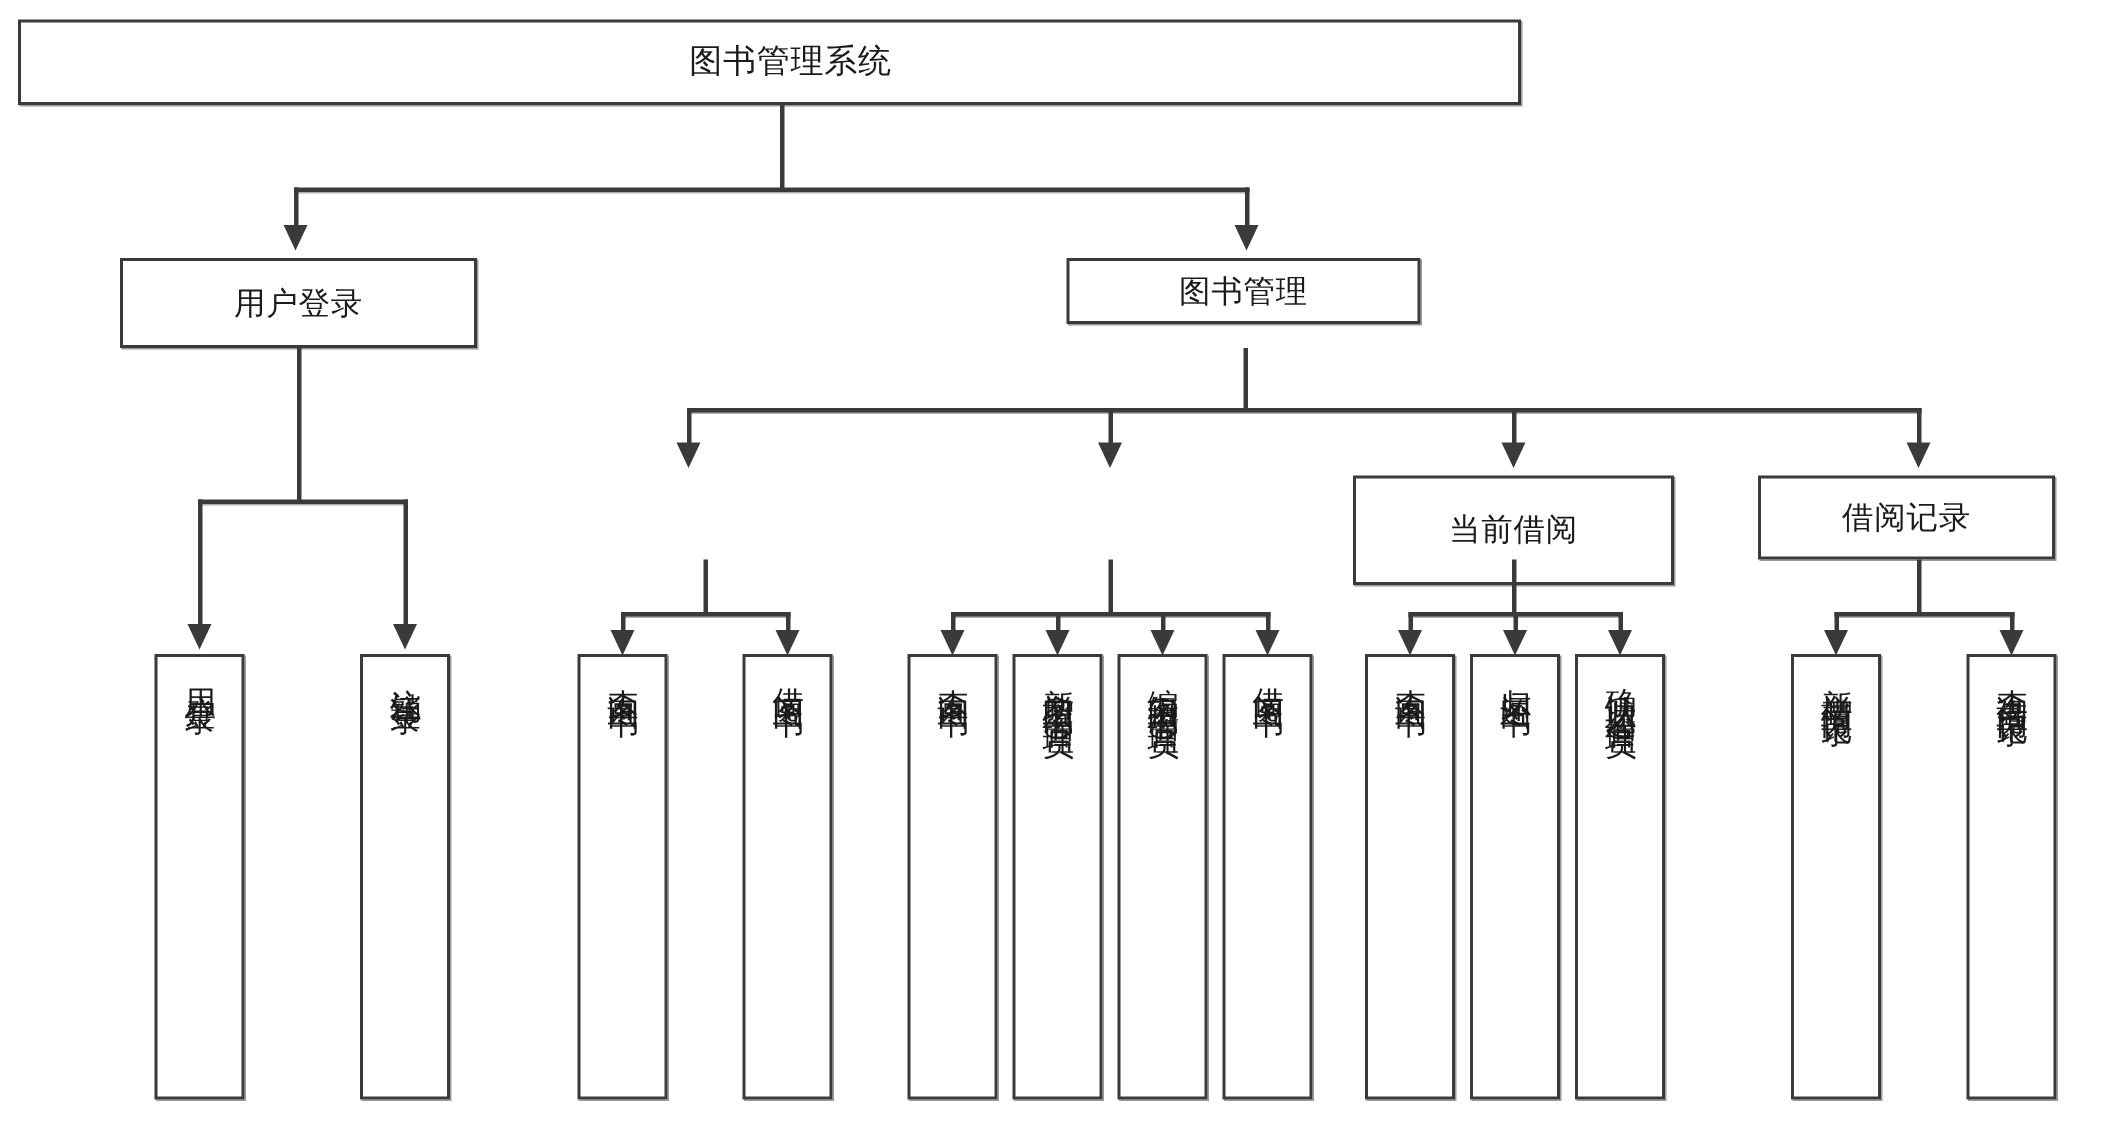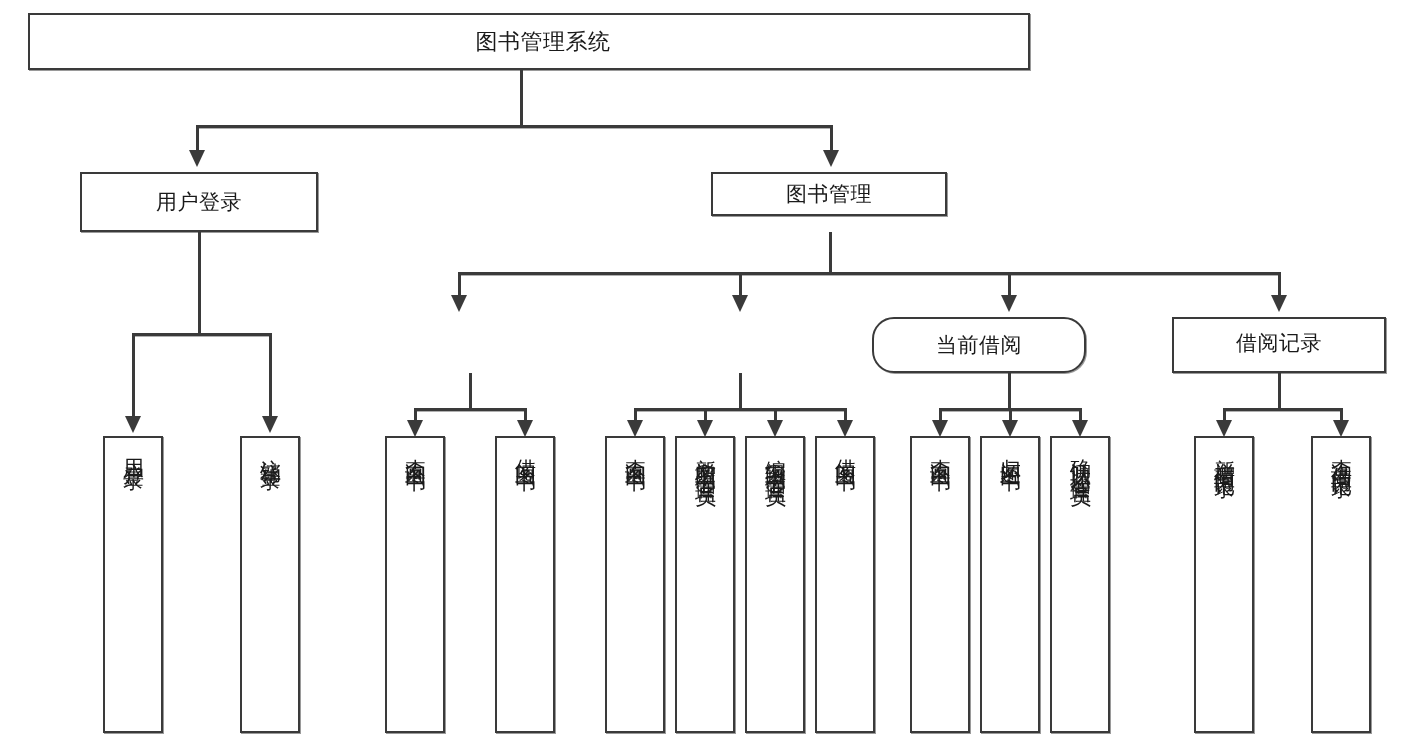--- a/index.html
+++ b/index.html
@@ -84,21 +84,21 @@
     letter-spacing: 0.5px;
     white-space: nowrap;
     user-select: none;
   }
 </style>
 </head>
 <body>
 
 <div id="canvas">
 
-  <div class="node horiz root" style="left:28px; top:13px; width:1002px; height:57px;padding-left:28px;">
+  <div class="node horiz root" style="left:12px; top:13px; width:1002px; height:57px;padding-left:28px;">
     <span class="label">图书管理系统</span>
   </div>
 
   <div class="vline" style="left:520px; top:70px; width:3px; height:56px;"></div>
 
   <div class="hline" style="left:196px; top:125px; width:637px;"></div>
 
   <div class="vline" style="left:196px; top:125px; height:27px;"></div>
   <div class="arrow" style="left:189px; top:150px;"></div>
   <div class="vline" style="left:830px; top:125px; height:27px;"></div>
@@ -122,24 +122,24 @@
   <div class="hline" style="left:458px; top:272px; width:823px;"></div>
   <div class="vline" style="left:458px; top:272px; height:25px;"></div>
   <div class="arrow" style="left:451px; top:295px;"></div>
   <div class="vline" style="left:739px; top:272px; height:25px;"></div>
   <div class="arrow" style="left:732px; top:295px;"></div>
   <div class="vline" style="left:1008px; top:272px; height:25px;"></div>
   <div class="arrow" style="left:1001px; top:295px;"></div>
   <div class="vline" style="left:1278px; top:272px; height:25px;"></div>
   <div class="arrow" style="left:1271px; top:295px;"></div>
 
-  <div class="node horiz" style="left:872px; top:317px; width:214px; height:56px;border-radius:22px;">
+  <div class="node horiz" style="left:902px; top:317px; width:214px; height:73px;">
     <span class="label">当前借阅</span>
   </div>
-  <div class="node horiz" style="left:1172px; top:317px; width:214px; height:56px;font-family:Liberation Mono, monospace;">
+  <div class="node horiz" style="left:1172px; top:317px; width:198px; height:56px;">
     <span class="label">借阅记录</span>
   </div>
 
   <div class="vline" style="left:469px; top:373px; height:38px;"></div>
   <div class="hline" style="left:414px; top:408px; width:113px;"></div>
   <div class="vline" style="left:414px; top:408px; height:16px;"></div>
   <div class="arrow" style="left:407px; top:420px;"></div>
   <div class="vline" style="left:524px; top:408px; height:16px;"></div>
   <div class="arrow" style="left:517px; top:420px;"></div>
 

